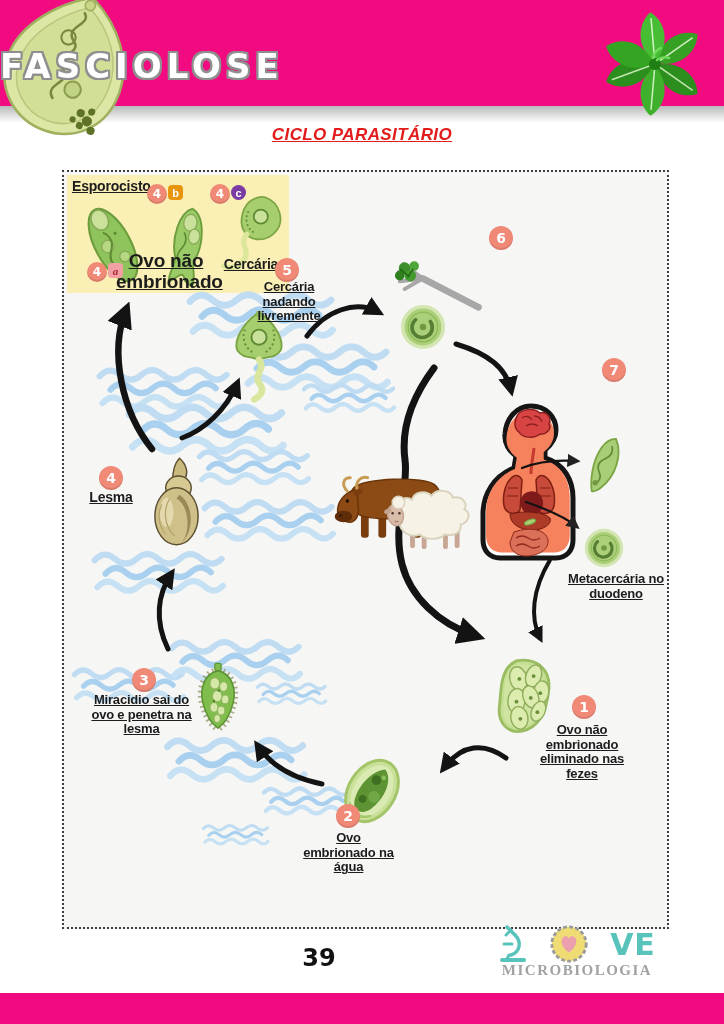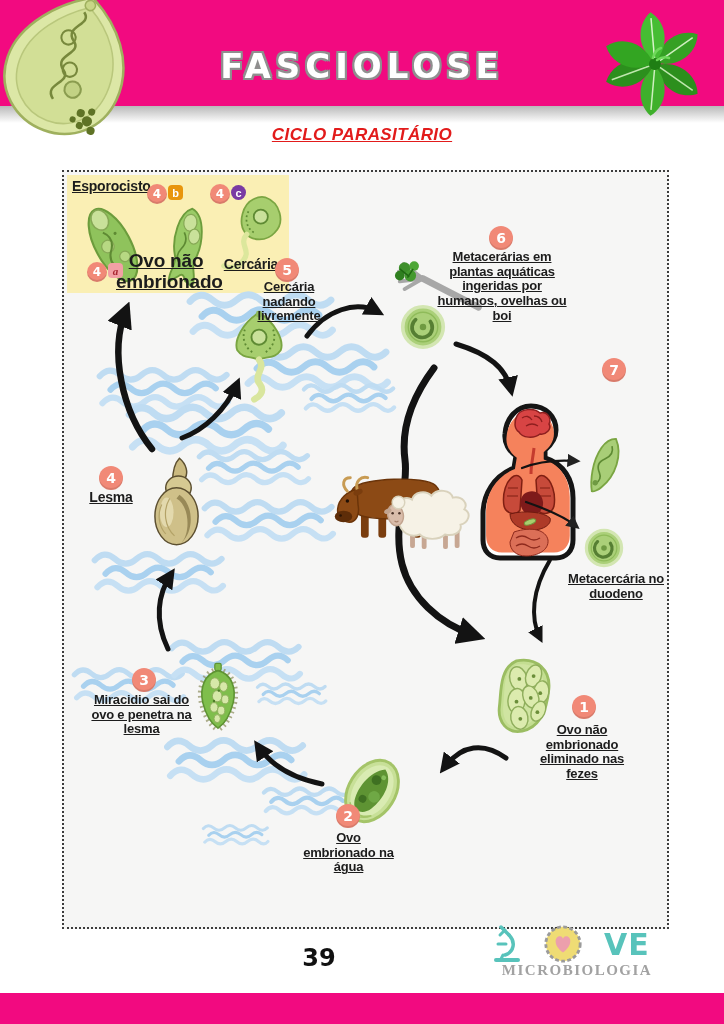--- a/index.html
+++ b/index.html
@@ -2,21 +2,21 @@
 <html><head>
 <meta charset="utf-8">
 <style>
   html,body{margin:0;padding:0;background:#fff;}
   #stage{position:relative;width:724px;height:1024px;margin:0 auto;background:#fff;overflow:hidden;
          font-family:"Liberation Sans",sans-serif;}
   
   #header-band{position:absolute;left:0;top:0;width:724px;height:106px;background:#F20A80;}
   #header-fade{position:absolute;left:0;top:106px;width:724px;height:20px;
                background:linear-gradient(#b9b9b9,#ffffff 85%);}
-  #page-title{position:absolute;left:0;top:46px;width:724px;text-align:center;
+  #page-title{position:absolute;left:0;top:46px;width:724px;text-align:left;
               font-family:"DejaVu Sans",sans-serif;font-weight:bold;font-size:34px;
               letter-spacing:5px;color:#fff;
               text-shadow:-2px -2px 0 #8f8f8f,2px -2px 0 #8f8f8f,-2px 2px 0 #8f8f8f,
                           2px 2px 0 #8f8f8f,0 2px 0 #8f8f8f,2px 0 0 #8f8f8f,0 -2px 0 #8f8f8f,-2px 0 0 #8f8f8f;}
   #subtitle{position:absolute;left:0;top:125px;width:724px;text-align:center;color:#E21B1B;
             font-weight:bold;font-size:17px;text-decoration:underline;letter-spacing:.4px;font-style:italic;}
   .hdr-art{position:absolute;}
   
   #diagram{position:absolute;left:62px;top:170px;width:603px;height:755px;
            border:2px dotted #3c3c3c;background:#f6f6f5;}
@@ -32,21 +32,21 @@
   .sub-a{background:#F2A0A4;color:#A8252F;font-style:italic;font-family:"Liberation Serif",serif;}
   .sub-b{background:#E8950C;}
   .sub-c{background:#7A3BA3;border-radius:50%;}
   .art{position:absolute;}
   svg{display:block;overflow:visible;}
   
   #footer-band{position:absolute;left:0;top:993px;width:724px;height:31px;background:#F20A80;}
   #page-number{position:absolute;left:0;top:944px;width:638px;text-align:center;
                font-family:"DejaVu Sans",sans-serif;font-weight:bold;font-size:24px;color:#111;}
   #logo{position:absolute;left:492px;top:922px;width:170px;text-align:center;}
-  #logo-row{display:flex;align-items:center;gap:20px;height:44px;}
+  #logo-row{display:flex;align-items:center;justify-content:center;gap:20px;height:44px;}
   #logo-ve{font-family:"DejaVu Sans",sans-serif;font-weight:bold;font-size:30px;color:#58C3BB;letter-spacing:1px;}
   #logo-micro{font-family:"Liberation Serif",serif;font-weight:bold;font-size:15px;color:#A2A2A2;letter-spacing:1.5px;margin-top:-4px;}
 </style>
 </head>
 <body>
 
 <div id="stage">
 
   <svg width="0" height="0" style="position:absolute">
     <defs>
@@ -382,21 +382,20 @@
     <div class="sub-badge sub-a" style="left:44px;top:91px">a</div>
     <div class="badge sm" style="left:83px;top:12px">4</div>
     <div class="sub-badge sub-b" style="left:104px;top:13px">b</div>
     <div class="badge sm" style="left:146px;top:12px">4</div>
     <div class="sub-badge sub-c" style="left:167px;top:13px">c</div>
 
     <div class="badge" style="left:211px;top:86px">5</div>
     <div class="lbl" style="left:178px;top:108px;width:94px">Cercária nadando livremente</div>
 
     <div class="badge" style="left:425px;top:54px">6</div>
-    <div class="lbl" style="left:372px;top:78px;width:132px">Metacerárias em plantas aquáticas ingeridas por humanos, ovelhas ou boi</div>
 
     <div class="badge" style="left:538px;top:186px">7</div>
 
     <div class="lbl" style="left:488px;top:400px;width:128px">Metacercária no duodeno</div>
 
     <div class="badge" style="left:35px;top:294px">4</div>
     <div class="lbl" style="left:10px;top:318px;width:74px;font-size:14px">Lesma</div>
 
     <div class="badge" style="left:68px;top:496px">3</div>
     <div class="lbl" style="left:26px;top:521px;width:103px">Miracidio sai do ovo e penetra na lesma</div>

